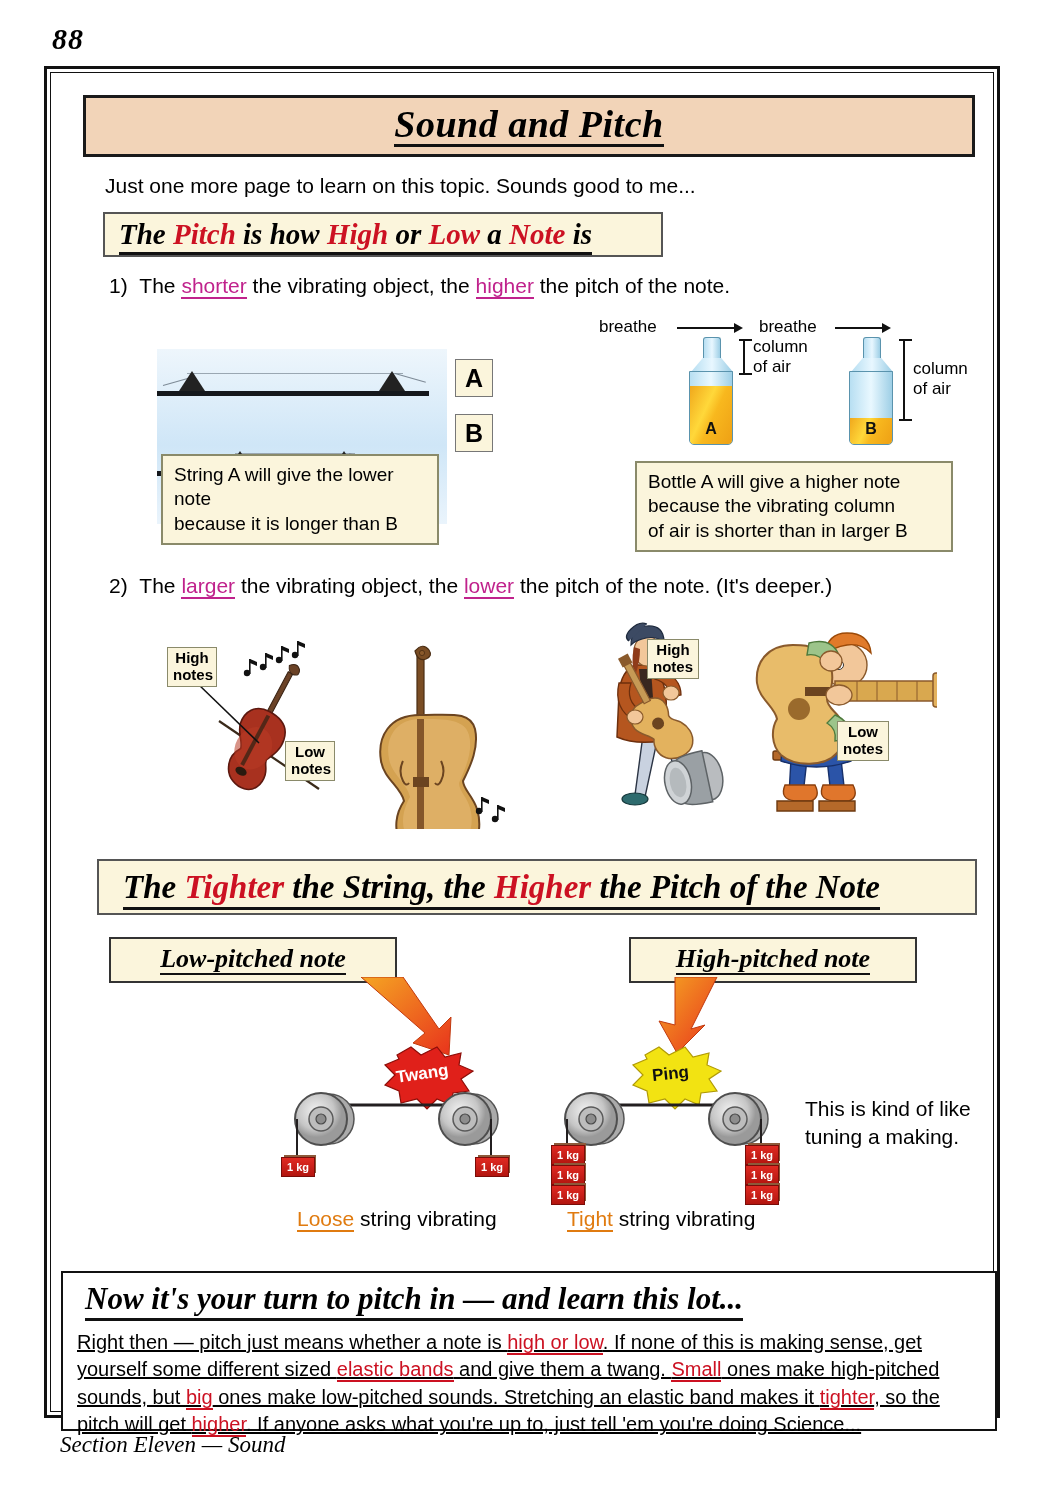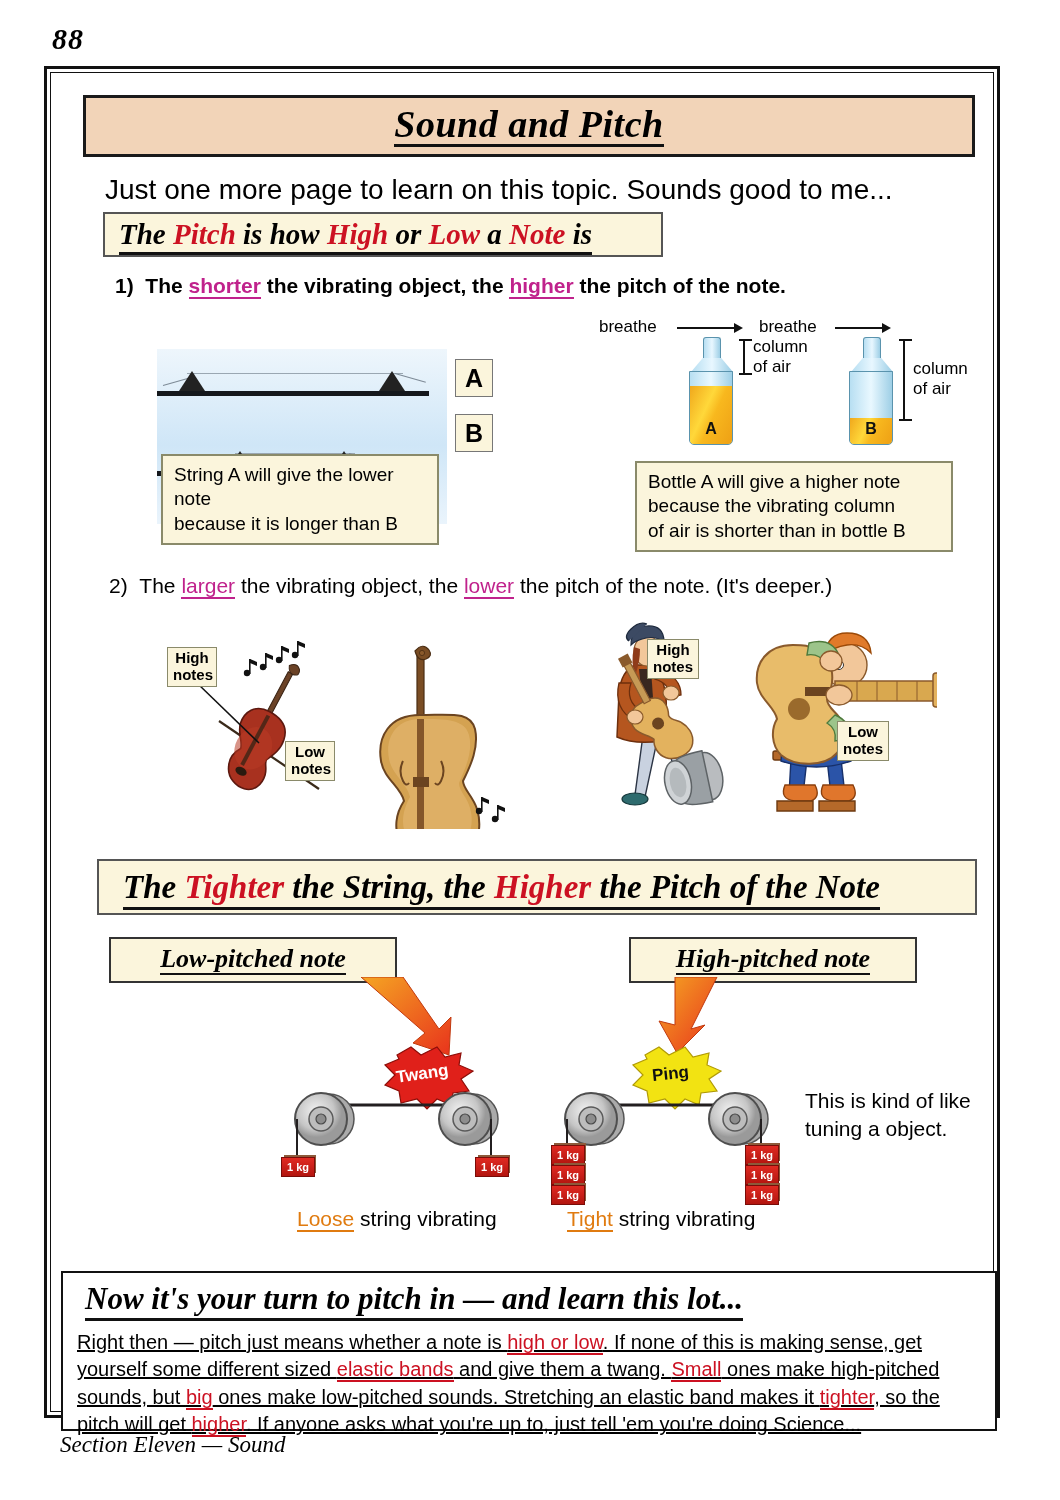--- a/index.html
+++ b/index.html
@@ -30,41 +30,41 @@
     background:#f2d4b8;border:3px solid #1a1a1a;box-sizing:border-box;
     display:flex;align-items:center;justify-content:center;
   }
   .title-band .t{
     font-family:"Liberation Serif", serif;font-weight:bold;font-style:italic;
     font-size:38px;letter-spacing:0.5px;
     border-bottom:3px solid #111;padding-bottom:1px;line-height:1;
   }
 
   .intro{
-    position:absolute;left:58px;top:105px;font-size:28px;
+    position:absolute;left:58px;top:105px;font-size:21px;
   }
 
   
   .subhead{
     position:absolute;background:#fbf5dc;border:2px solid #555;
     box-sizing:border-box;display:flex;align-items:center;
   }
   .subhead .sh{
     font-family:"Liberation Serif", serif;font-weight:bold;font-style:italic;
     white-space:nowrap;line-height:1;
   }
   .sh u{text-decoration:none;border-bottom:3px solid #111;padding-bottom:2px;}
   .sh .rd{color:#cc1122;}
   #subhead1{left:56px;top:143px;width:560px;height:45px;padding-left:14px;}
   #subhead1 .sh{font-size:29px;}
   #subhead2{left:50px;top:790px;width:880px;height:56px;padding-left:24px;}
   #subhead2 .sh{font-size:33px;text-align:center;}
 
   .point{position:absolute;font-size:21px;white-space:nowrap;}
-  #point1{left:68px;top:205px;font-weight:bold;}
+  #point1{left:62px;top:205px;}
   #point2{left:62px;top:505px;}
   .pink{color:#c0228c;border-bottom:2px solid #c0228c;}
 
   
   .factbox{
     position:absolute;background:#fbf5dc;border:2px solid #8a8a6a;
     box-sizing:border-box;padding:7px 11px;font-size:19px;line-height:1.28;
   }
   .minilabel{
     position:absolute;background:#fbf5dc;border:1px solid #8a8a6a;
@@ -122,21 +122,21 @@
     position:absolute;background:#fbf5dc;border:2px solid #333;box-sizing:border-box;
     display:flex;align-items:center;justify-content:center;
   }
   .noteboxhead span{
     font-family:"Liberation Serif", serif;font-weight:bold;font-style:italic;font-size:26px;
     border-bottom:2px solid #111;padding-bottom:1px;line-height:1;
   }
 
   .caption{position:absolute;font-size:21px;white-space:nowrap;}
   .orange{color:#e07b10;border-bottom:2px solid #e07b10;}
-  .sidenote{position:absolute;font-size:21px;line-height:1.35;}
+  .sidenote{position:absolute;font-size:21px;line-height:1.35;margin-top:8px;}
 
   
   .summary{
     position:absolute;left:14px;top:1202px;width:936px;height:160px;
     border:2px solid #111;box-sizing:border-box;background:#fff;padding:8px 14px 0 14px;
   }
   .summary h2{
     margin:0 0 4px 8px;font-family:"Liberation Serif", serif;font-weight:bold;font-style:italic;
     font-size:31px;line-height:1.15;display:inline-block;
     border-bottom:3px solid #111;padding-bottom:1px;
@@ -232,21 +232,21 @@
   </div>
   <div class="measure" style="left:856px;top:270px;height:82px;"></div>
   <div class="measure-txt" style="left:866px;top:290px;">
     <span>column</span><br>
     <span>of air</span>
   </div>
 
   <div class="factbox" style="left:588px;top:392px;width:318px;">
     <span>Bottle A will give a higher note</span><br>
     <span>because the vibrating column</span><br>
-    <span>of air is shorter than in bottle B</span>
+    <span>of air is shorter than in larger B</span>
   </div>
 
   <div class="point" id="point2">
     <span>2)</span>&nbsp;&nbsp;<span>The </span><span class="pink">larger</span><span> the vibrating object, the </span><span class="pink">lower</span><span> the pitch of the note.  (It's deeper.)</span>
   </div>
 
   <svg class="svg-art" style="left:130px;top:560px;" width="330" height="200" viewBox="0 0 330 200">
 
     <g fill="#111">
       <circle cx="70" cy="44" r="3.2"></circle>
@@ -505,21 +505,21 @@
 
   <div class="kg" style="left:504px;top:1076px;">1 kg</div>
   <div class="kg" style="left:504px;top:1096px;">1 kg</div>
   <div class="kg" style="left:504px;top:1116px;">1 kg</div>
   <div class="kg" style="left:698px;top:1076px;">1 kg</div>
   <div class="kg" style="left:698px;top:1096px;">1 kg</div>
   <div class="kg" style="left:698px;top:1116px;">1 kg</div>
 
   <div class="sidenote" style="left:758px;top:1018px;">
     <span>This is kind of like</span><br>
-    <span>tuning a object.</span>
+    <span>tuning a making.</span>
   </div>
 
   <div class="caption" style="left:250px;top:1138px;">
     <span class="orange">Loose</span><span> string vibrating</span>
   </div>
   <div class="caption" style="left:520px;top:1138px;">
     <span class="orange">Tight</span><span> string vibrating</span>
   </div>
 
   <div class="summary">

